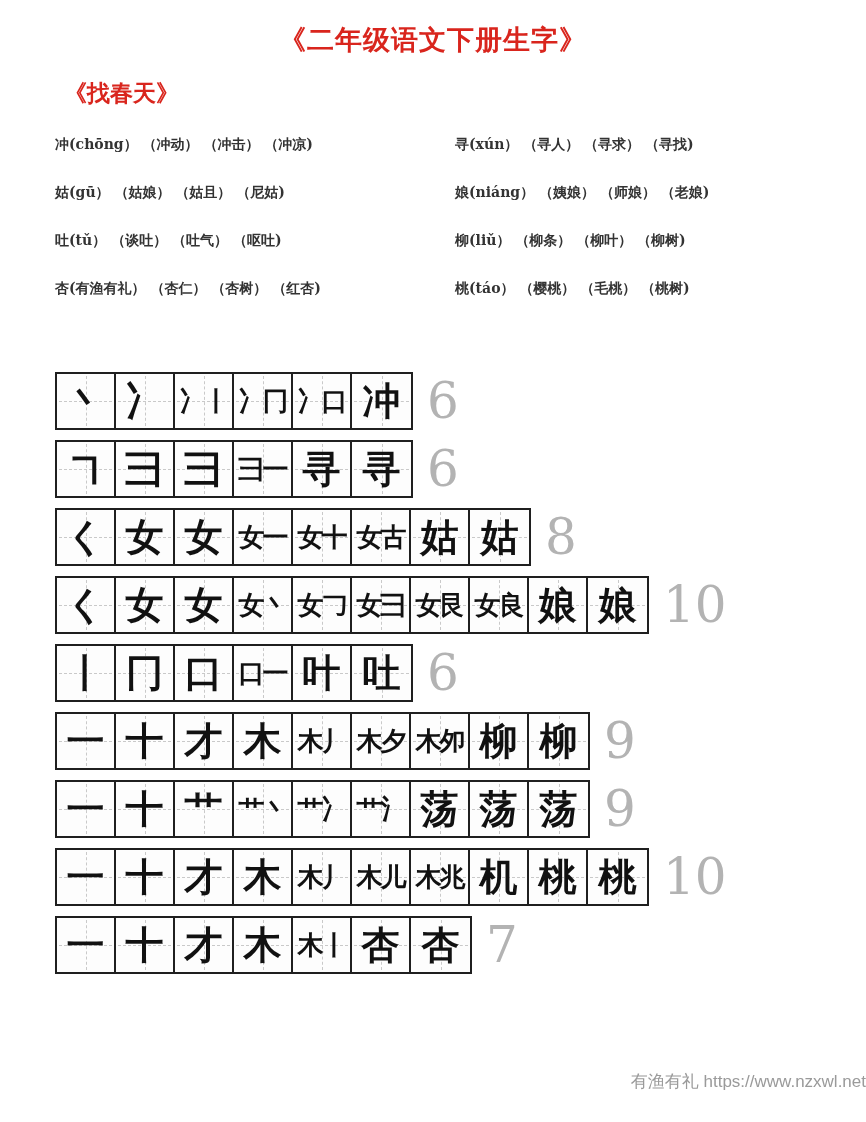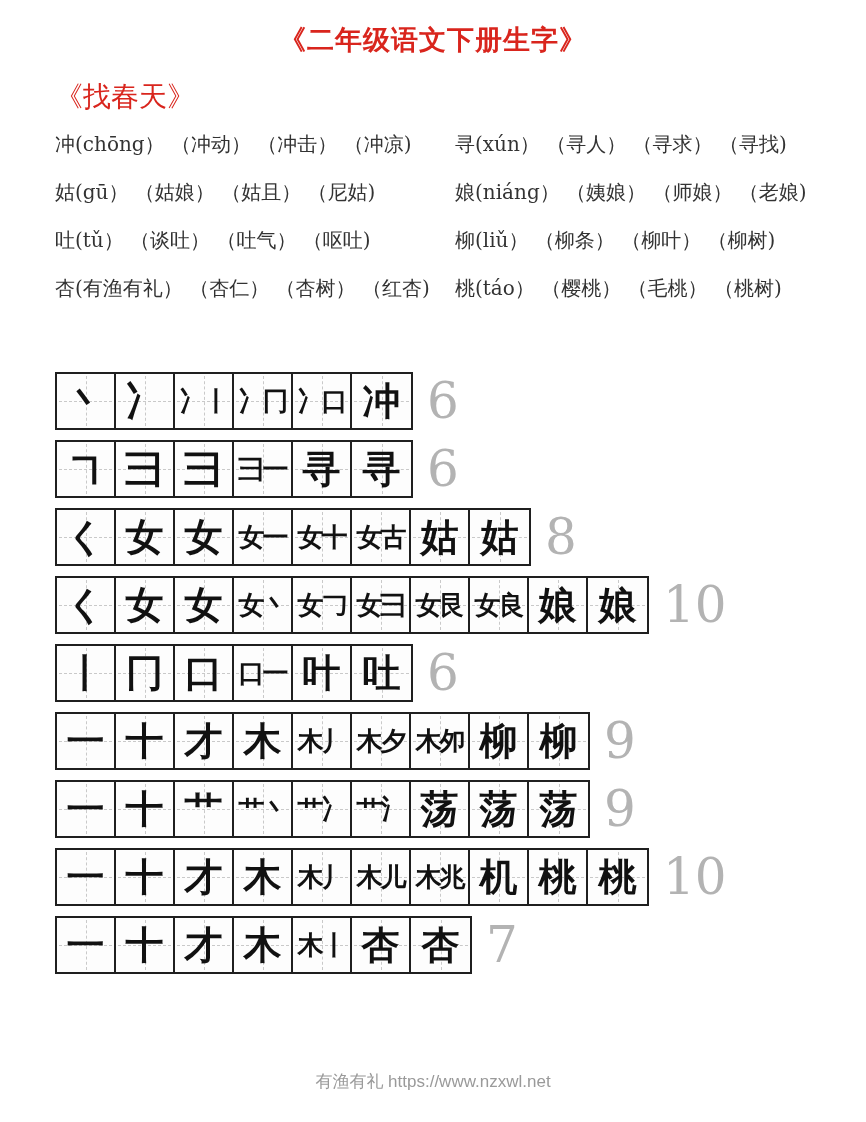--- a/index.html
+++ b/index.html
@@ -7,29 +7,29 @@
     position:relative;width:866px;height:1122px;margin:0 auto;
     background:#ffffff;overflow:hidden;
     font-family:"DejaVu Serif","Liberation Serif",serif;
   }
   .page-title{
     position:absolute;top:22px;left:0;width:100%;
     text-align:center;font-size:27px;font-weight:bold;
     color:var(--title-red,#d9251d);letter-spacing:1px;
   }
   .lesson-title{
-    position:absolute;top:78px;left:55px;
-    font-size:28px;font-weight:normal;color:var(--title-red,#d9251d);
+    position:absolute;top:78px;left:64px;
+    font-size:23px;font-weight:bold;color:var(--title-red,#d9251d);
   }
   .word-col{position:absolute;top:120px;}
   .word-col.left{left:55px;width:400px;}
   .word-col.right{left:455px;width:400px;}
   .word-line{
-    height:48px;line-height:48px;font-size:20px;
-    color:var(--text-dark,#333);white-space:nowrap;
+    height:48px;line-height:48px;font-size:14px;
+    color:var(--text-dark,#333);white-space:nowrap;font-weight:bold;
   }
   .stroke-grid{position:absolute;top:372px;left:55px;}
   .srow-wrap{display:flex;align-items:center;margin-bottom:10px;height:58px;}
   .srow{
     display:inline-flex;border:2px solid var(--cell-border,#1f1f1f);
     background:#fdfdfd;box-sizing:border-box;height:58px;
   }
   .cell{
     position:relative;width:59px;height:54px;box-sizing:border-box;
     border-right:2px solid var(--cell-border,#1f1f1f);
@@ -47,21 +47,21 @@
   .glyph{
     position:relative;z-index:2;font-size:38px;font-weight:bold;
     color:#111;line-height:1;white-space:nowrap;
   }
   .glyph.multi{font-size:26px;letter-spacing:-2px;}
   .count{
     margin-left:14px;font-size:50px;line-height:1;
     color:var(--count-gray,#b3b3b3);font-family:"DejaVu Serif",serif;
   }
   .footer{
-    position:absolute;top:1070px;left:0;width:100%;text-align:center;
+    position:absolute;top:1070px;left:0;width:100%;text-align:right;
     font-size:17px;color:#9a9a9a;
     font-family:"Liberation Sans","DejaVu Sans",sans-serif;
   }
 </style>
 </head>
 <body>
 
 <div class="page">
   <div class="page-title">《二年级语文下册生字》</div>
   <div class="lesson-title">《找春天》</div>

